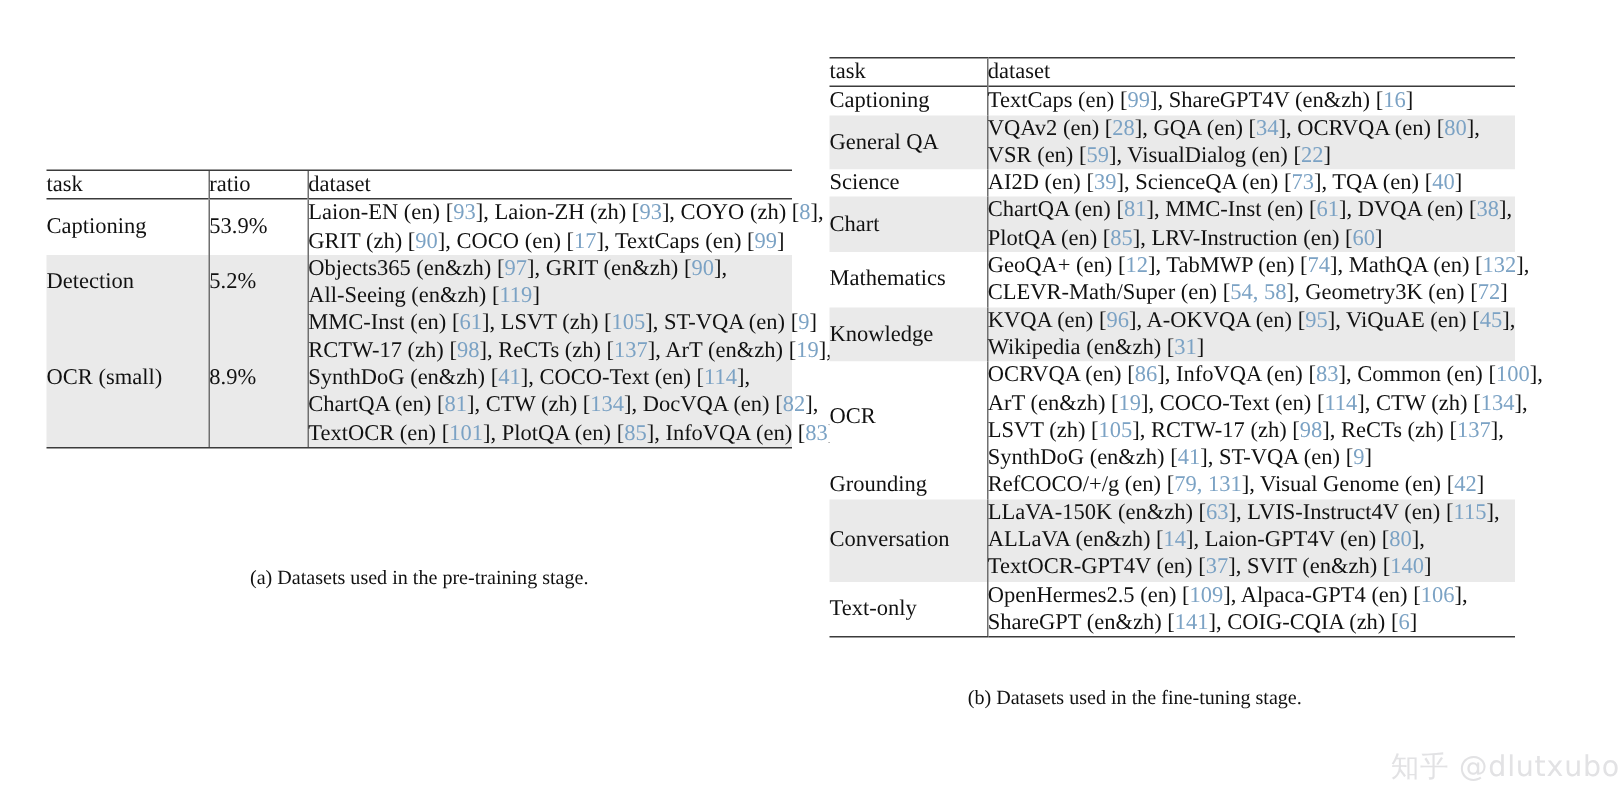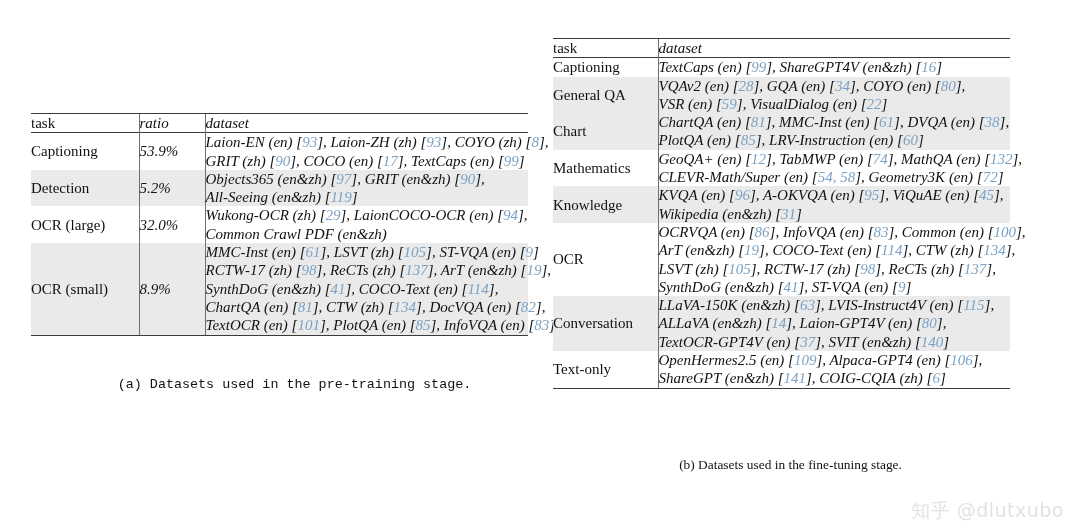--- a/index.html
+++ b/index.html
@@ -44,58 +44,58 @@
 
   .hdr td {
     padding: 3px 0 4px 0;
   }
 
   .c-task  { padding: 5px 8px 5px 9px; }
   .c-ratio { padding: 5px 8px 5px 9px; text-align: left; }
   .c-data  { padding: 4px 6px 4px 10px; }
 
   
-  .vsep { border-left: 0.85px solid #6f6f6f; font-style: italic; }
+  .vsep { border-left: 0.85px solid #6f6f6f; }
 
   .stripe { background: #eaeaea; }
   .plain  { background: #ffffff; }
 
   .lines span.ln { display: block; white-space: nowrap; }
 
   .cite { color: #7ba2c4; }
 
   .caption {
     position: absolute;
     font-size: 13.4px;
     line-height: 18px;
     color: #111111;
     white-space: nowrap;
     text-align: center;
   }
 
   
   .watermark {
     position: absolute;
-    right: 16px;
+    right: 0;
     bottom: 6px;
     font-size: 19px;
     letter-spacing: 0.5px;
     color: #e2e2e4;
     font-family: "DejaVu Sans", "Liberation Sans", sans-serif;
     white-space: nowrap;
     user-select: none;
   }
 
   
   #table-a-wrap { left: 31px; top: 113px; width: 497px; }
-  #caption-a    { left: 46px; top: 376px; width: 497px; font-family: Liberation Mono, monospace; }
+  #caption-a    { left: 31px; top: 376px; width: 497px; }
 
   
   #table-b-wrap { left: 553px; top: 38px; width: 457px; }
-  #caption-b    { left: 562px; top: 456px; width: 457px; }
+  #caption-b    { left: 528px; top: 456px; width: 457px; }
 </style>
 </head>
 <body>
 
 <div class="tbl-wrap" id="table-a-wrap">
   <table class="paper-tbl">
     <colgroup>
       <col style="width:108px">
       <col style="width:66px">
       <col style="width:323px">
@@ -115,28 +115,20 @@
           </td>
         </tr>
         <tr class="stripe">
           <td class="c-task">Detection</td>
           <td class="c-ratio vsep">5.2%</td>
           <td class="c-data vsep lines">
             <span class="ln"><span>Objects365 (en&amp;zh) [</span><span class="cite">97</span><span>], GRIT (en&amp;zh) [</span><span class="cite">90</span><span>],</span></span>
             <span class="ln"><span>All-Seeing (en&amp;zh) [</span><span class="cite">119</span><span>]</span></span>
           </td>
         </tr>
-        <tr class="plain">
-          <td class="c-task">OCR (large)</td>
-          <td class="c-ratio vsep">32.0%</td>
-          <td class="c-data vsep lines">
-            <span class="ln"><span>Wukong-OCR (zh) [</span><span class="cite">29</span><span>], LaionCOCO-OCR (en) [</span><span class="cite">94</span><span>],</span></span>
-            <span class="ln"><span>Common Crawl PDF (en&amp;zh)</span></span>
-          </td>
-        </tr>
         <tr class="stripe">
           <td class="c-task rule-bottom">OCR (small)</td>
           <td class="c-ratio vsep rule-bottom">8.9%</td>
           <td class="c-data vsep lines rule-bottom">
             <span class="ln"><span>MMC-Inst (en) [</span><span class="cite">61</span><span>], LSVT (zh) [</span><span class="cite">105</span><span>], ST-VQA (en) [</span><span class="cite">9</span><span>]</span></span>
             <span class="ln"><span>RCTW-17 (zh) [</span><span class="cite">98</span><span>], ReCTs (zh) [</span><span class="cite">137</span><span>], ArT (en&amp;zh) [</span><span class="cite">19</span><span>],</span></span>
             <span class="ln"><span>SynthDoG (en&amp;zh) [</span><span class="cite">41</span><span>], COCO-Text (en) [</span><span class="cite">114</span><span>],</span></span>
             <span class="ln"><span>ChartQA (en) [</span><span class="cite">81</span><span>], CTW (zh) [</span><span class="cite">134</span><span>], DocVQA (en) [</span><span class="cite">82</span><span>],</span></span>
             <span class="ln"><span>TextOCR (en) [</span><span class="cite">101</span><span>], PlotQA (en) [</span><span class="cite">85</span><span>], InfoVQA (en) [</span><span class="cite">83</span><span>]</span></span>
           </td>
@@ -159,22 +151,28 @@
         </tr>
         <tr class="plain">
           <td class="c-task rule-mid">Captioning</td>
           <td class="c-data vsep lines rule-mid">
             <span class="ln"><span>TextCaps (en) [</span><span class="cite">99</span><span>], ShareGPT4V (en&amp;zh) [</span><span class="cite">16</span><span>]</span></span>
           </td>
         </tr>
         <tr class="stripe">
           <td class="c-task">General QA</td>
           <td class="c-data vsep lines">
-            <span class="ln"><span>VQAv2 (en) [</span><span class="cite">28</span><span>], GQA (en) [</span><span class="cite">34</span><span>], COYO (en) [</span><span class="cite">80</span><span>],</span></span>
+            <span class="ln"><span>VQAv2 (en) [</span><span class="cite">28</span><span>], GQA (en) [</span><span class="cite">34</span><span>], OCRVQA (en) [</span><span class="cite">80</span><span>],</span></span>
             <span class="ln"><span>VSR (en) [</span><span class="cite">59</span><span>], VisualDialog (en) [</span><span class="cite">22</span><span>]</span></span>
+          </td>
+        </tr>
+        <tr class="plain">
+          <td class="c-task">Science</td>
+          <td class="c-data vsep lines">
+            <span class="ln"><span>AI2D (en) [</span><span class="cite">39</span><span>], ScienceQA (en) [</span><span class="cite">73</span><span>], TQA (en) [</span><span class="cite">40</span><span>]</span></span>
           </td>
         </tr>
         <tr class="stripe">
           <td class="c-task">Chart</td>
           <td class="c-data vsep lines">
             <span class="ln"><span>ChartQA (en) [</span><span class="cite">81</span><span>], MMC-Inst (en) [</span><span class="cite">61</span><span>], DVQA (en) [</span><span class="cite">38</span><span>],</span></span>
             <span class="ln"><span>PlotQA (en) [</span><span class="cite">85</span><span>], LRV-Instruction (en) [</span><span class="cite">60</span><span>]</span></span>
           </td>
         </tr>
         <tr class="plain">
@@ -193,20 +191,26 @@
         </tr>
         <tr class="plain">
           <td class="c-task">OCR</td>
           <td class="c-data vsep lines">
             <span class="ln"><span>OCRVQA (en) [</span><span class="cite">86</span><span>], InfoVQA (en) [</span><span class="cite">83</span><span>], Common (en) [</span><span class="cite">100</span><span>],</span></span>
             <span class="ln"><span>ArT (en&amp;zh) [</span><span class="cite">19</span><span>], COCO-Text (en) [</span><span class="cite">114</span><span>], CTW (zh) [</span><span class="cite">134</span><span>],</span></span>
             <span class="ln"><span>LSVT (zh) [</span><span class="cite">105</span><span>], RCTW-17 (zh) [</span><span class="cite">98</span><span>], ReCTs (zh) [</span><span class="cite">137</span><span>],</span></span>
             <span class="ln"><span>SynthDoG (en&amp;zh) [</span><span class="cite">41</span><span>], ST-VQA (en) [</span><span class="cite">9</span><span>]</span></span>
           </td>
         </tr>
+        <tr class="plain">
+          <td class="c-task">Grounding</td>
+          <td class="c-data vsep lines">
+            <span class="ln"><span>RefCOCO/+/g (en) [</span><span class="cite">79, 131</span><span>], Visual Genome (en) [</span><span class="cite">42</span><span>]</span></span>
+          </td>
+        </tr>
         <tr class="stripe">
           <td class="c-task">Conversation</td>
           <td class="c-data vsep lines">
             <span class="ln"><span>LLaVA-150K (en&amp;zh) [</span><span class="cite">63</span><span>], LVIS-Instruct4V (en) [</span><span class="cite">115</span><span>],</span></span>
             <span class="ln"><span>ALLaVA (en&amp;zh) [</span><span class="cite">14</span><span>], Laion-GPT4V (en) [</span><span class="cite">80</span><span>],</span></span>
             <span class="ln"><span>TextOCR-GPT4V (en) [</span><span class="cite">37</span><span>], SVIT (en&amp;zh) [</span><span class="cite">140</span><span>]</span></span>
           </td>
         </tr>
         <tr class="plain">
           <td class="c-task rule-bottom">Text-only</td>

